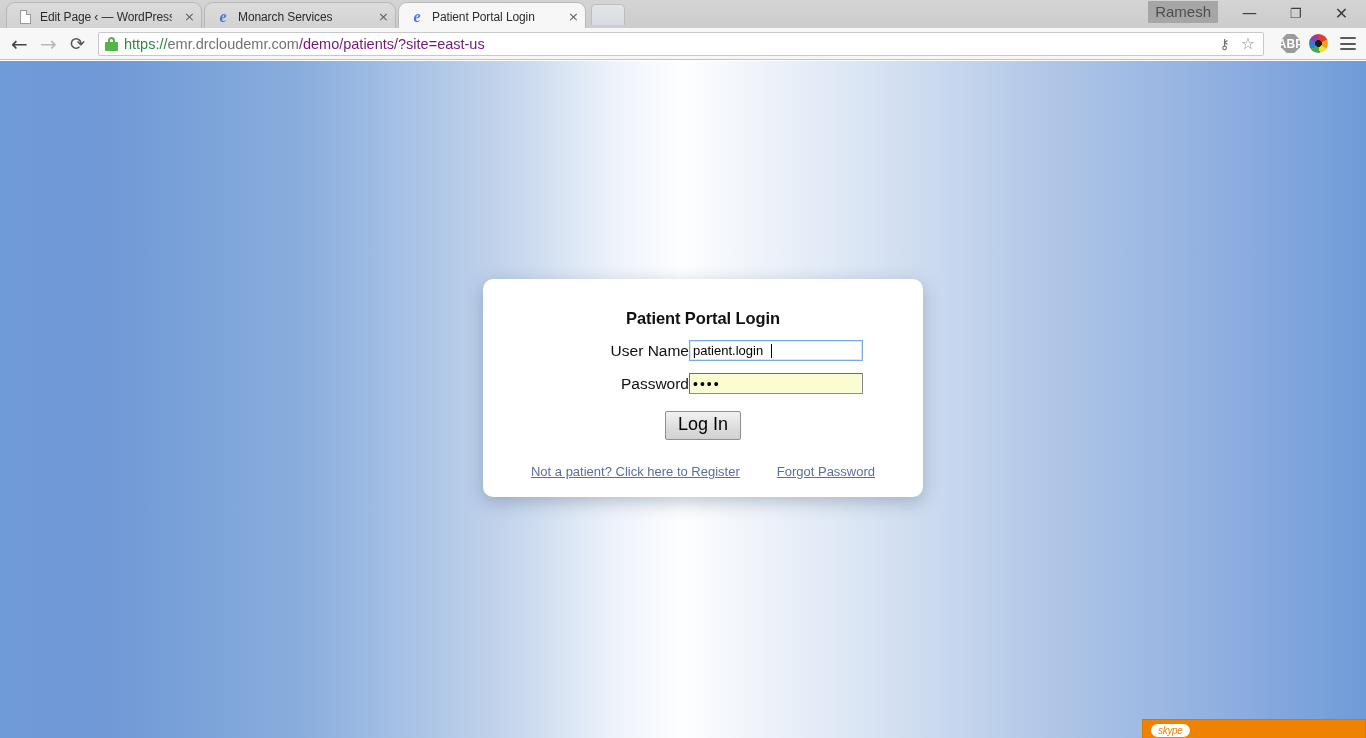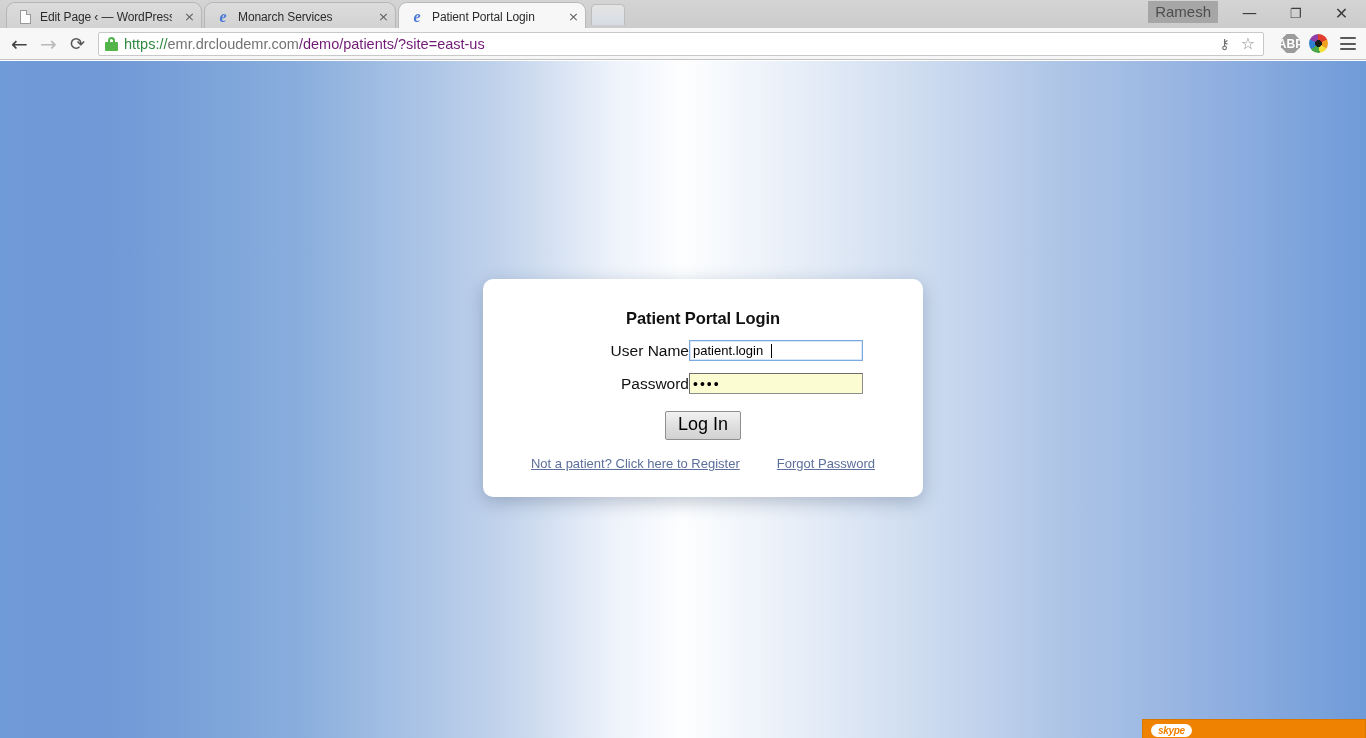--- a/index.html
+++ b/index.html
@@ -306,21 +306,21 @@
     border-radius: 2px;
     padding: 2px 12px 4px 12px;
     font-size: 18px;
     color: #000;
     cursor: pointer;
     font-family: "Liberation Sans", sans-serif;
   }
 
   #login-links {
     display: flex; justify-content: center;
-    margin-top: 16px;
+    margin-top: 24px;
     gap: 37px;
   }
   .login-link {
     font-size: 13px;
     color: #5c6f9c;
     text-decoration: underline;
     cursor: pointer;
   }
 
   
@@ -334,21 +334,21 @@
   }
   #skype-toast-header {
     height: 20px;
     display: flex; align-items: center;
     padding-left: 8px;
   }
   #skype-logo {
     background: #ffffff;
     color: #ef8200;
     font-size: 10px;
-    font-weight: bold;
+    font-weight: normal;
     font-style: italic;
     padding: 1px 7px 1px 7px;
     border-radius: 8px;
     letter-spacing: -0.3px;
     line-height: 11px;
   }
 </style>
 </head>
 <body>
 

